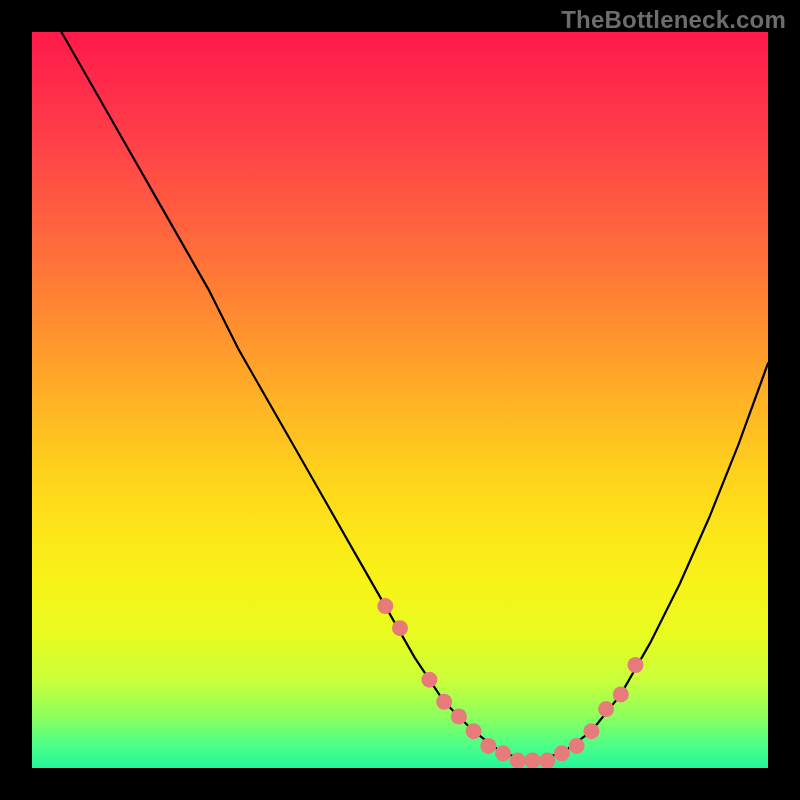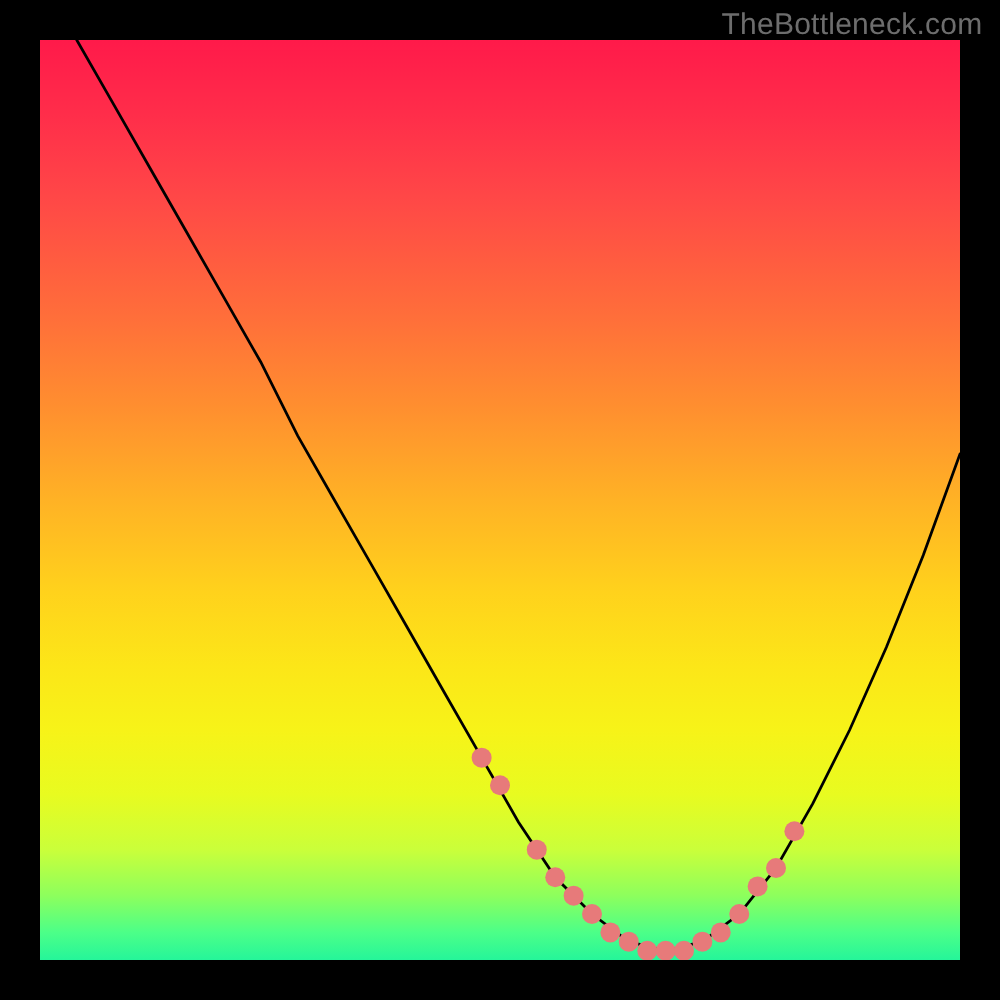--- a/index.html
+++ b/index.html
@@ -17,21 +17,21 @@
     left: 0;
     width: 800px;
     height: 800px;
     background: #000;
   }
   .watermark {
     position: absolute;
     top: 6px;
     right: 14px;
     font-size: 24px;
-    font-weight: 400;
+    font-weight: 700;
     color: #6d6d6d;
     letter-spacing: 0.2px;
     z-index: 4;
   }
   .plot {
     position: absolute;
     left: 32px;
     top: 32px;
     width: 736px;
     height: 736px;

